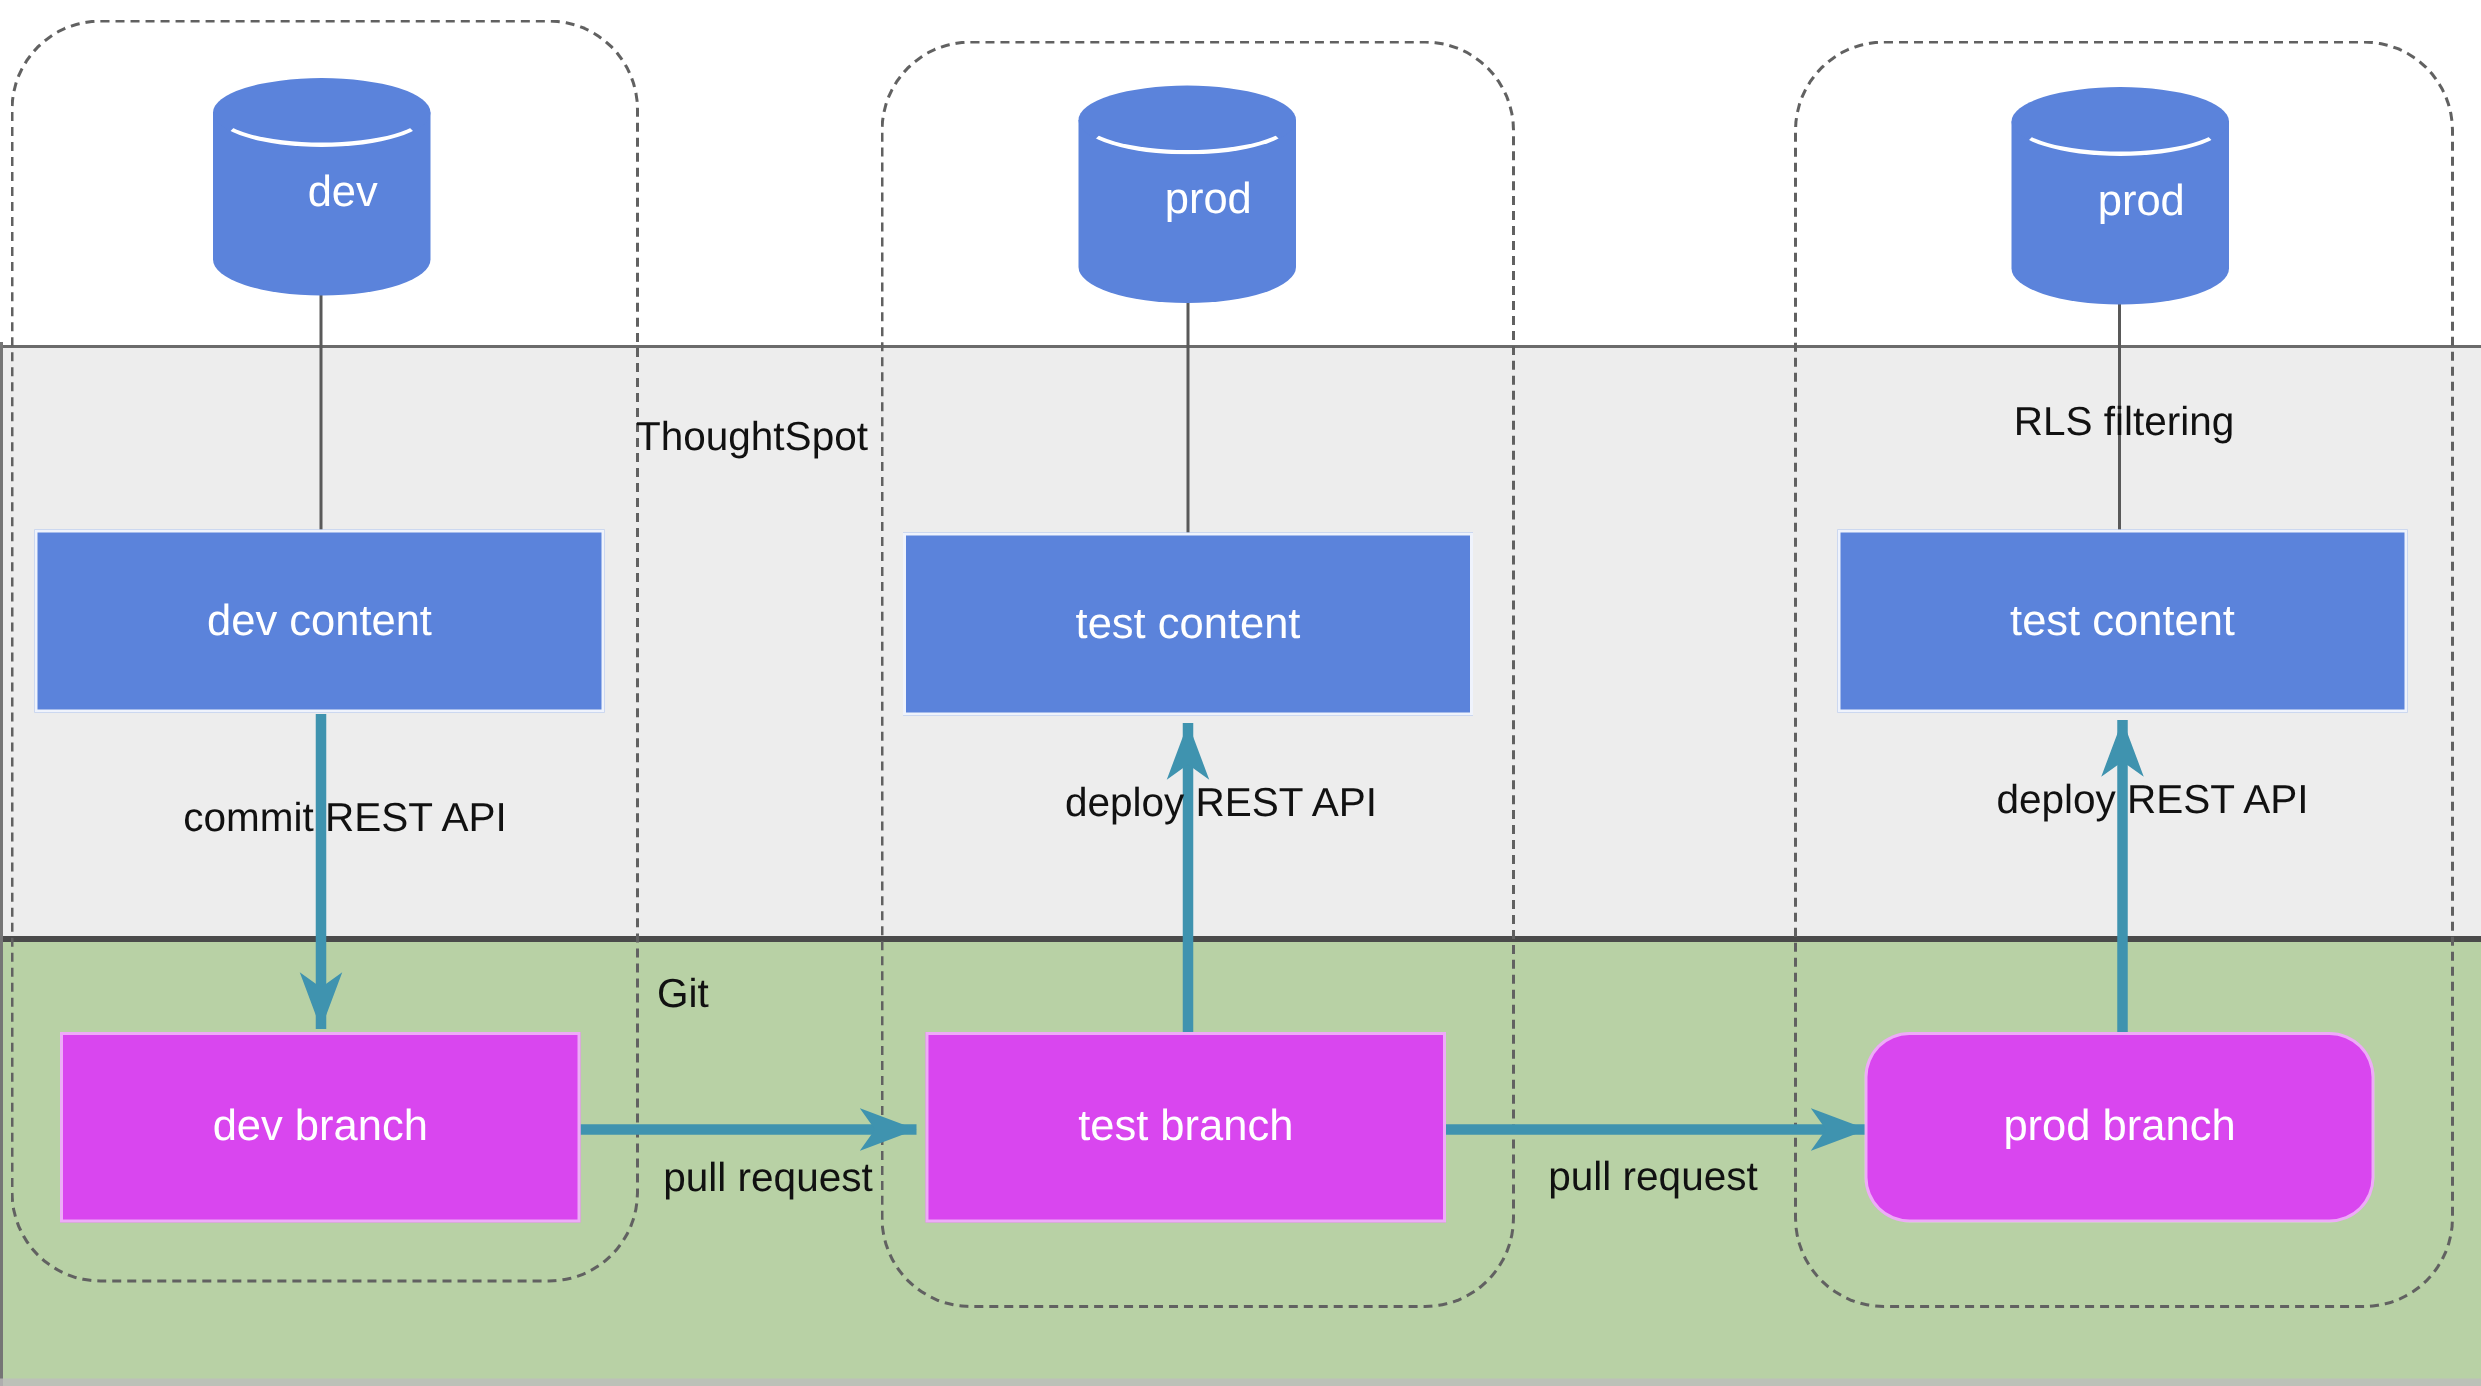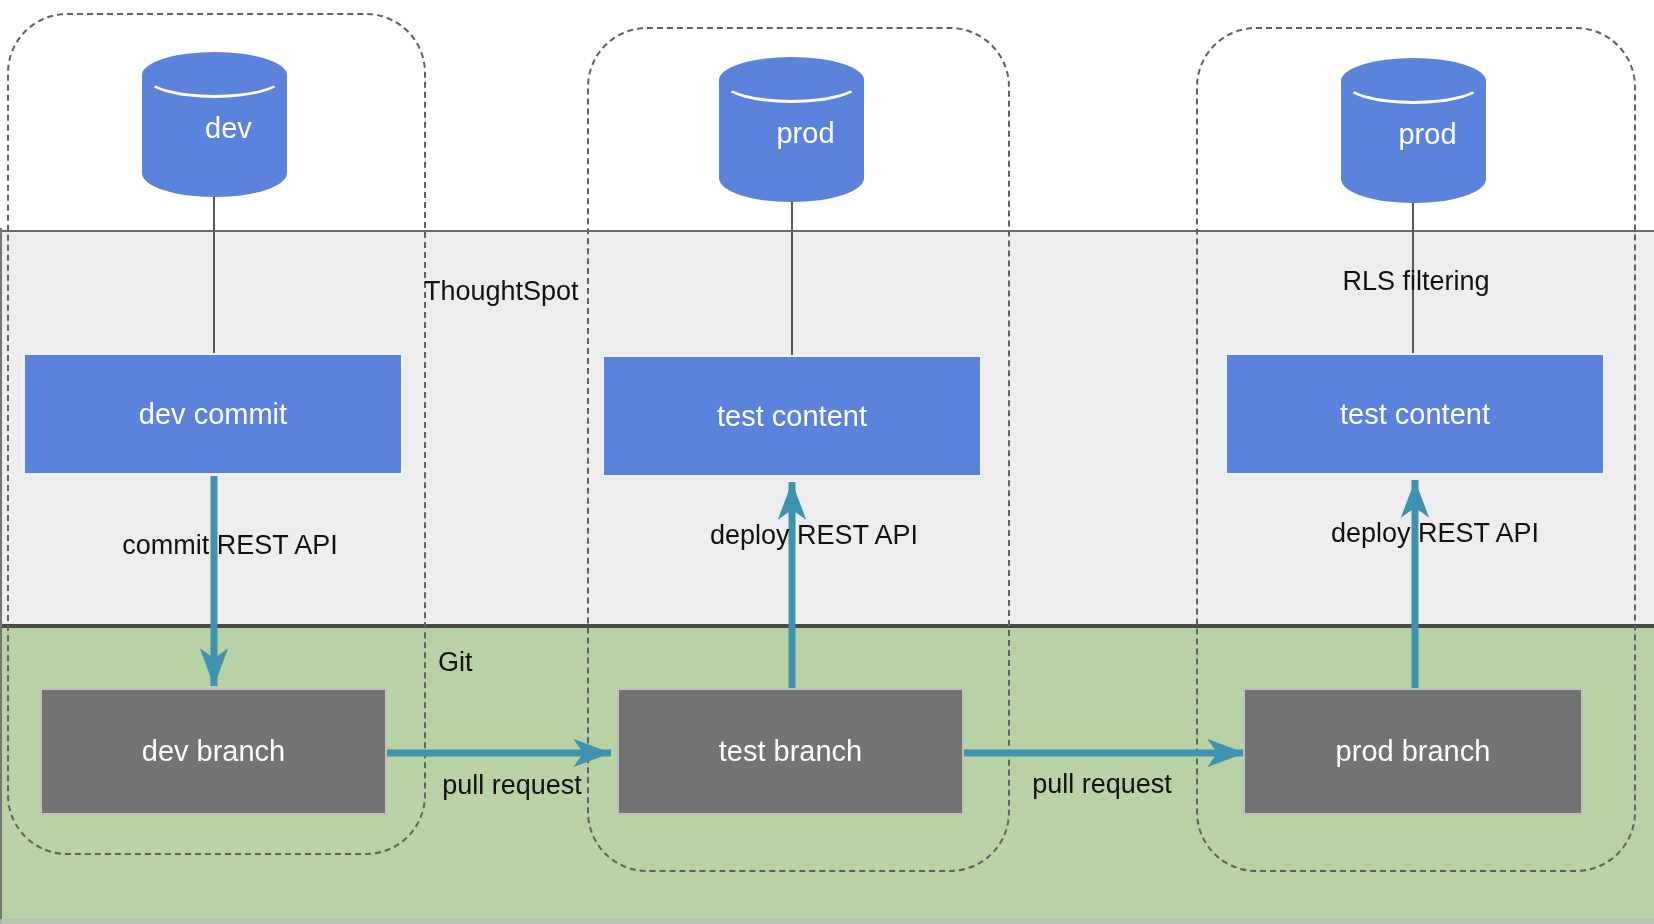--- a/index.html
+++ b/index.html
@@ -34,24 +34,24 @@
             color:#ffffff;font-size:29px;line-height:1;z-index:2;}
 
   
   .node{position:absolute;display:flex;align-items:center;justify-content:center;
         color:#ffffff;font-size:29px;z-index:6;border:2px solid rgba(255,255,255,.9);
         box-sizing:border-box;}
   .node-content{background:#5b83db;width:380px;height:122px;}
   .content-dev {left:23px;  top:353px;}
   .content-test{left:602px; top:355px;}
   .content-prod{left:1225px;top:353px;}
-  .node-branch{background:#737373;width:347px;height:127px;border-color:rgba(255,255,255,.55);}
+  .node-branch{background:#d946ef;width:347px;height:127px;border-color:rgba(255,255,255,.55);}
   .branch-dev {left:40px;  top:688px;}
   .branch-test{left:617px; top:688px;}
-  .branch-prod{left:1243px;top:688px;width:340px;}
+  .branch-prod{left:1243px;top:688px;width:340px;border-radius:30px;}
 
   
   svg.overlay{position:absolute;left:0;top:0;z-index:5;}
 
   
   .anno{position:absolute;color:#111111;font-size:27px;line-height:1.1;white-space:nowrap;z-index:7;}
   .anno-center{transform:translateX(-50%);}
   .lbl-thoughtspot{left:424px;top:257px;margin-top:20px;}
   .lbl-git{left:438px;top:648px;text-align:right;}
   .lbl-rls{left:1416px;top:267px;}
@@ -101,21 +101,21 @@
   <div class="cyl-body"></div>
   <div class="cyl-top"></div>
   <div class="cyl-label">prod</div>
 </div>
 <div class="cylinder cyl-prod">
   <div class="cyl-body"></div>
   <div class="cyl-top"></div>
   <div class="cyl-label">prod</div>
 </div>
 
-<div class="node node-content content-dev">dev commit</div>
+<div class="node node-content content-dev">dev content</div>
 <div class="node node-content content-test">test content</div>
 <div class="node node-content content-prod">test content</div>
 
 <div class="node node-branch branch-dev">dev branch</div>
 <div class="node node-branch branch-test">test branch</div>
 <div class="node node-branch branch-prod">prod branch</div>
 
 <div class="anno lbl-thoughtspot">ThoughtSpot</div>
 <div class="anno lbl-git">Git</div>
 <div class="anno anno-center lbl-rls">RLS filtering</div>

